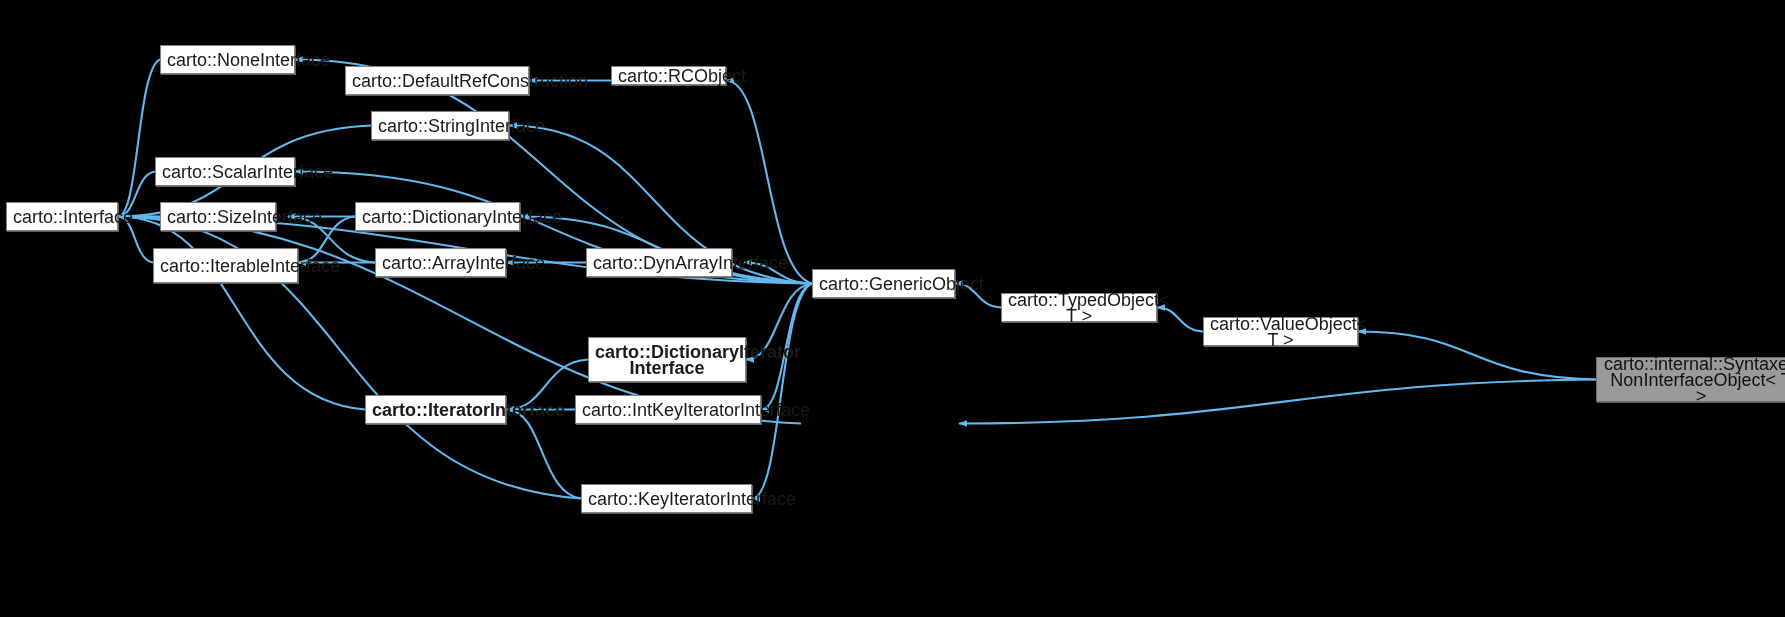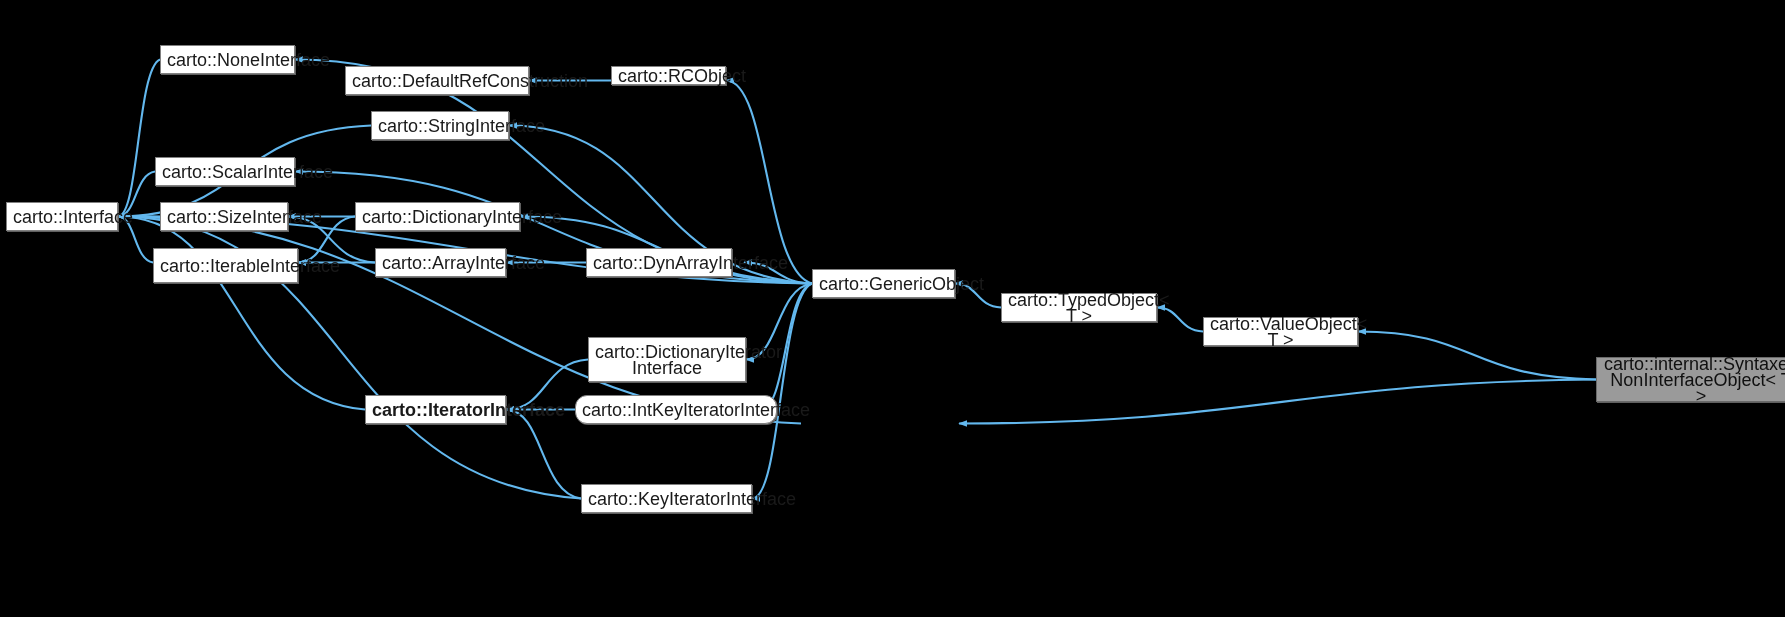--- a/index.html
+++ b/index.html
@@ -96,28 +96,28 @@
         <path d="M1596,379.5 C1296,382.14 1259,423.5 959,423.5" marker-end="url(#arrow)"></path>
         <path d="M801,423.5 C501,411.08 418,216.5 118,216.5" marker-end="url(#arrow)"></path>
       </g>
   </svg>
 <div class="node" style="left: 6px; top: 202px; width: 112px; height: 29px;"><span class="node-label">carto::Interface</span></div>
     <div class="node" style="left: 160px; top: 45px; width: 135px; height: 29px;"><span class="node-label">carto::NoneInterface</span></div>
     <div class="node" style="left: 345px; top: 66px; width: 184px; height: 29px;"><span class="node-label">carto::DefaultRefConstruction</span></div>
     <div class="node" style="left: 611px; top: 66px; width: 115px; height: 19px;"><span class="node-label">carto::RCObject</span></div>
     <div class="node" style="left: 371px; top: 111px; width: 138px; height: 29px;"><span class="node-label">carto::StringInterface</span></div>
     <div class="node" style="left: 155px; top: 157px; width: 140px; height: 29px;"><span class="node-label">carto::ScalarInterface</span></div>
-    <div class="node" style="left: 160px; top: 202px; width: 128px; height: 29px;"><span class="node-label">carto::SizeInterface</span></div>
+    <div class="node" style="left: 160px; top: 202px; width: 116px; height: 29px;"><span class="node-label">carto::SizeInterface</span></div>
     <div class="node" style="left: 355px; top: 202px; width: 165px; height: 29px;"><span class="node-label">carto::DictionaryInterface</span></div>
     <div class="node" style="left: 153px; top: 248px; width: 145px; height: 35px;"><span class="node-label">carto::IterableInterface</span></div>
     <div class="node" style="left: 375px; top: 248px; width: 131px; height: 29px;"><span class="node-label">carto::ArrayInterface</span></div>
     <div class="node" style="left: 586px; top: 248px; width: 146px; height: 29px;"><span class="node-label">carto::DynArrayInterface</span></div>
     <div class="node" style="left: 812px; top: 269px; width: 143px; height: 29px;"><span class="node-label">carto::GenericObject</span></div>
     <div class="node" style="left: 1001px; top: 293px; width: 156px; height: 29px;"><span class="node-label">carto::TypedObject&lt; T &gt;</span></div>
     <div class="node" style="left: 1203px; top: 317px; width: 155px; height: 29px;"><span class="node-label">carto::ValueObject&lt; T &gt;</span></div>
     <div class="node highlight" style="left: 1596px; top: 357px; width: 210px; height: 45px;"><span class="node-label">carto::internal::Syntaxed
 NonInterfaceObject&lt; T &gt;</span></div>
-    <div class="node" style="left: 588px; top: 337px; width: 158px; height: 45px;"><span class="node-label">carto::DictionaryIterator
+    <div class="node" style="left: 588px; top: 337px; width: 158px; height: 45px; font-weight: bold;"><span class="node-label">carto::DictionaryIterator
 Interface</span></div>
     <div class="node" style="left: 365px; top: 395px; width: 141px; height: 29px; font-weight: bold;"><span class="node-label">carto::IteratorInterface</span></div>
-    <div class="node" style="left: 575px; top: 395px; width: 202px; height: 29px; border-radius: 12px;"><span class="node-label">carto::IntKeyIteratorInterface</span></div>
+    <div class="node" style="left: 575px; top: 395px; width: 186px; height: 29px;"><span class="node-label">carto::IntKeyIteratorInterface</span></div>
     <div class="node" style="left: 581px; top: 484px; width: 171px; height: 29px;"><span class="node-label">carto::KeyIteratorInterface</span></div>
   </div>
 
 </body></html>

